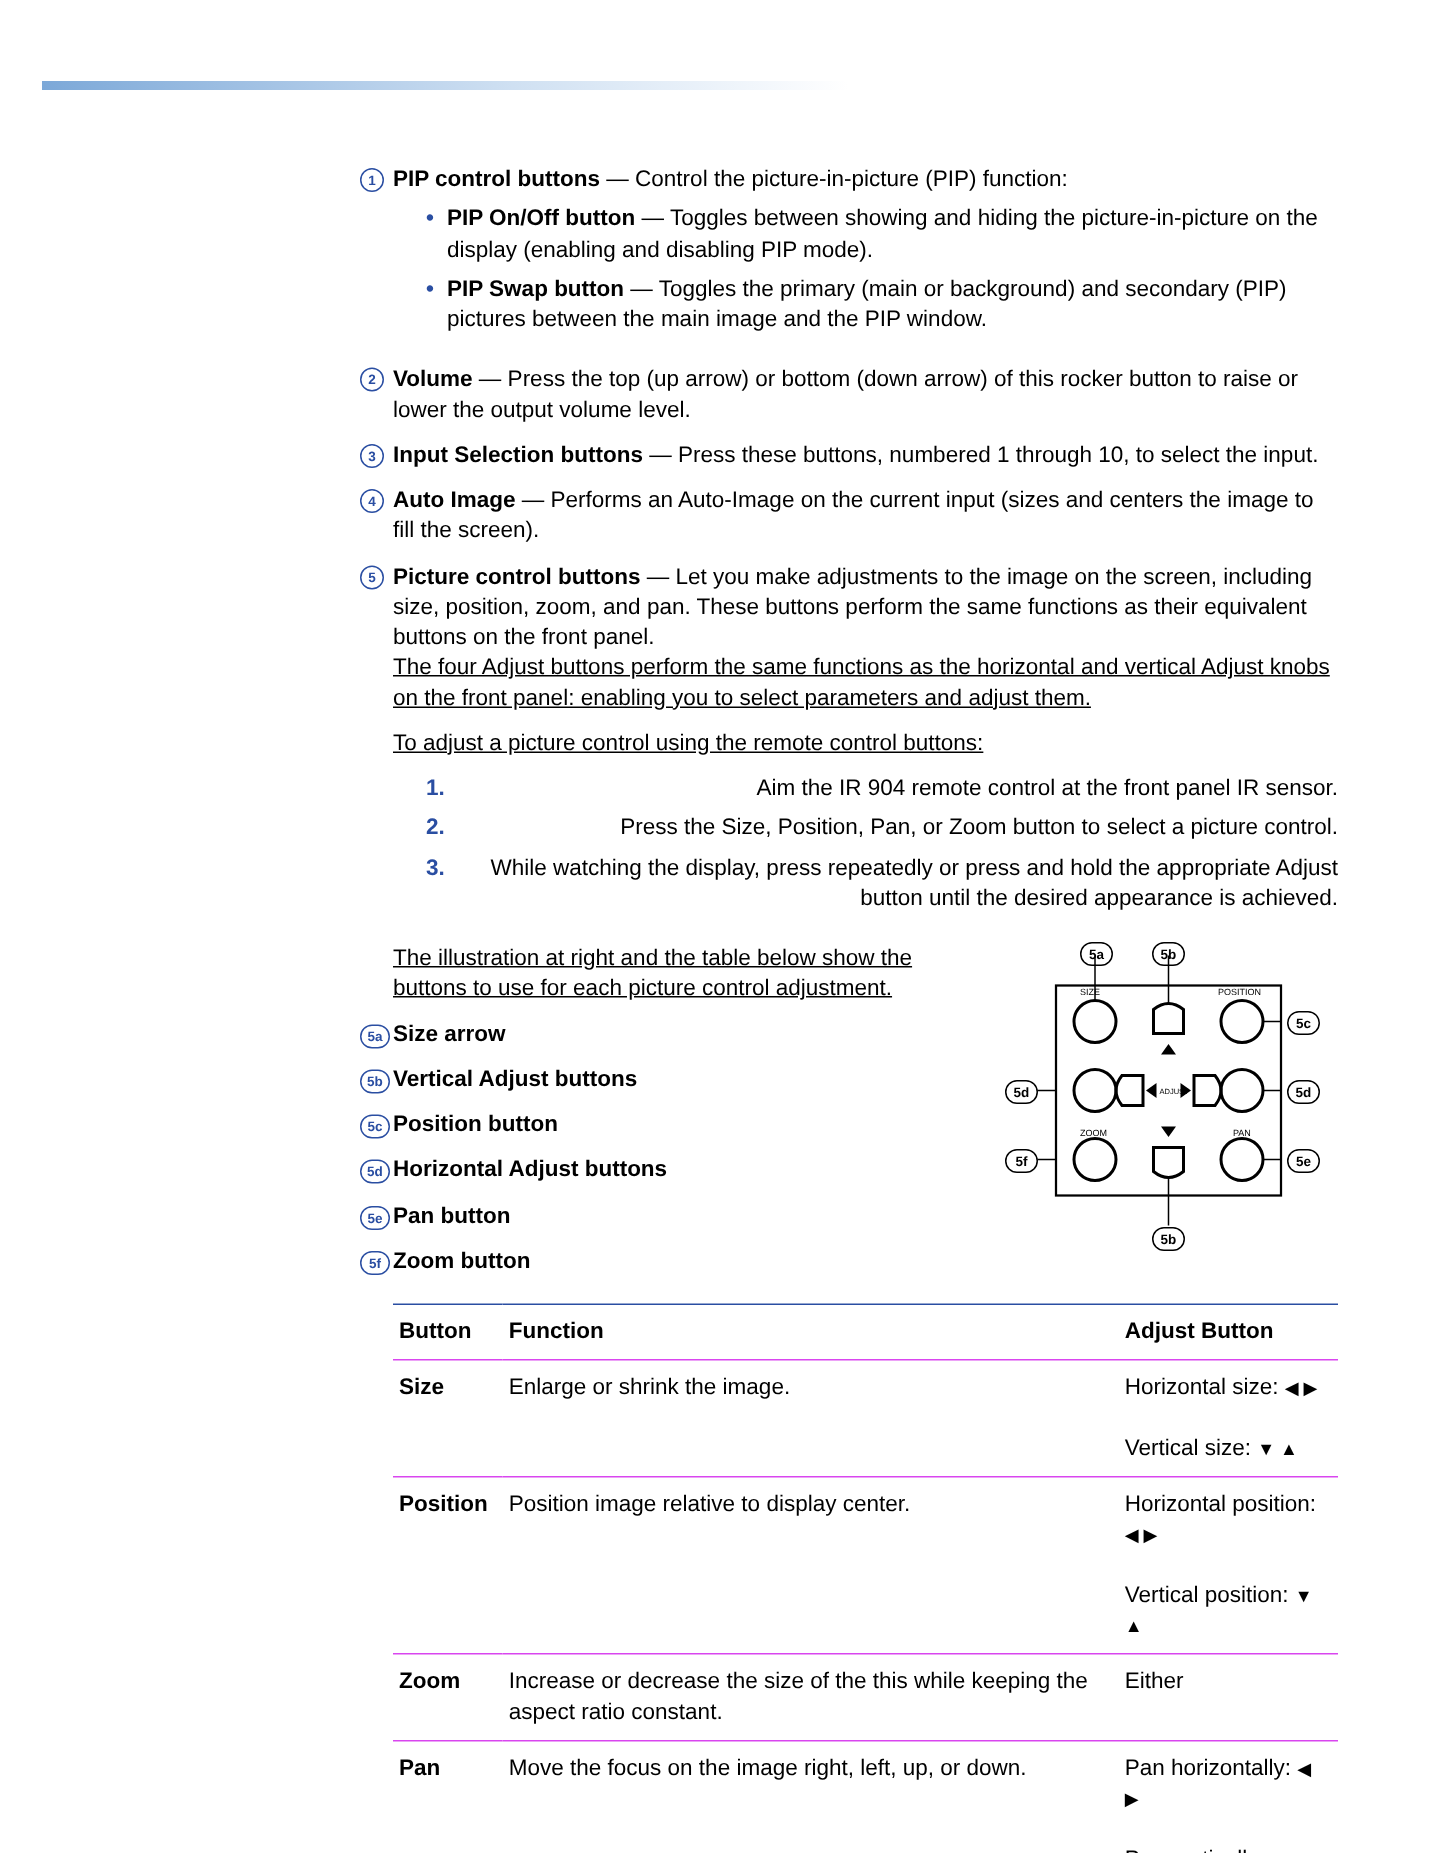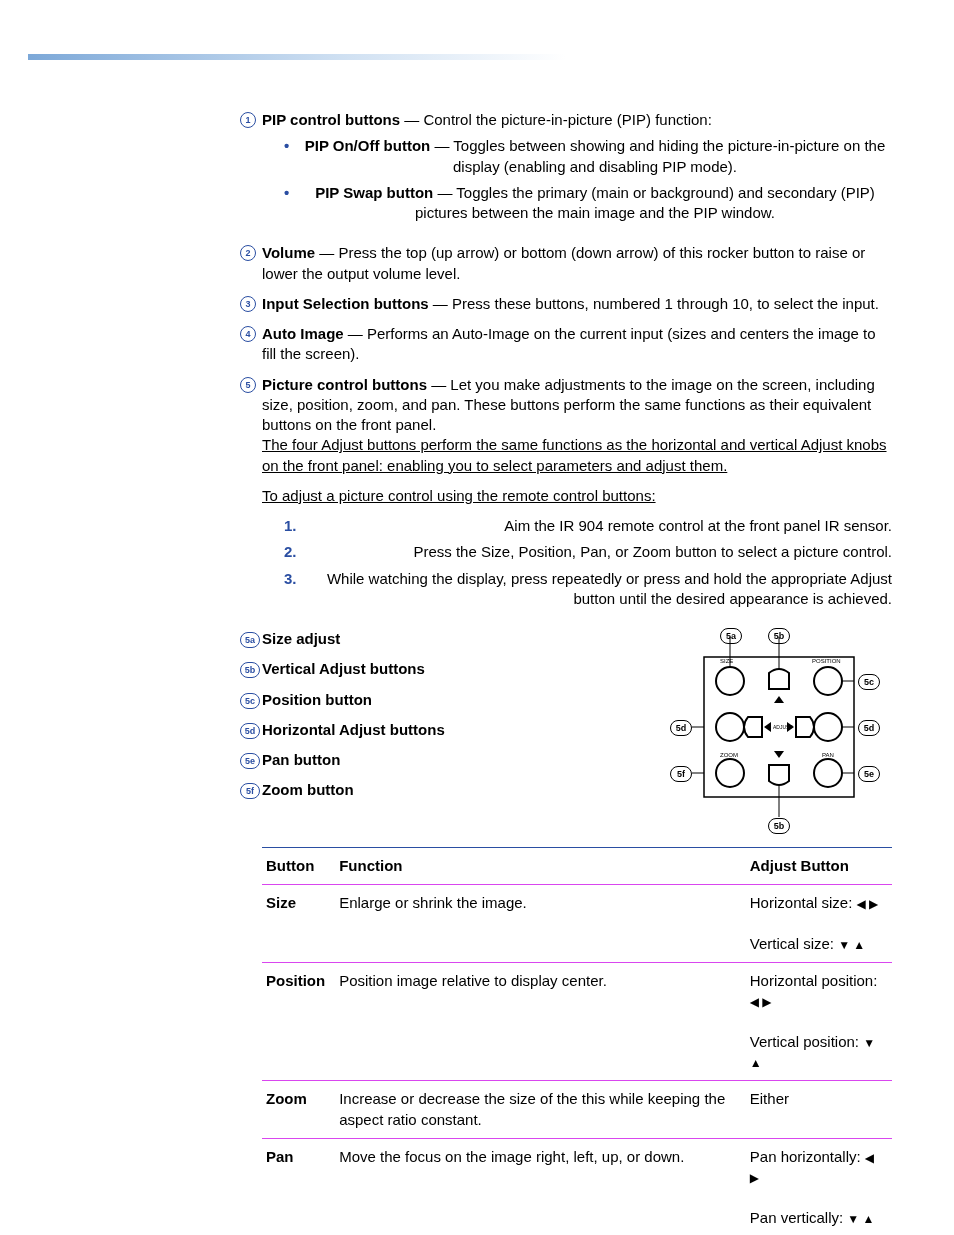--- a/index.html
+++ b/index.html
@@ -5,21 +5,21 @@
   html,body{margin:0;padding:0;background:#fff;font-family:"Segoe UI",Arial,sans-serif;color:#000;}
   .page{width:954px;height:1235px;position:relative;box-sizing:border-box;}
   .topbar{height:6px;background:linear-gradient(to right,#7ca8d8,#cfe0f2 35%,#fff 60%);margin:54px 0 0 28px;width:896px;}
   .content{margin:50px 62px 0 262px;font-size:15px;line-height:1.35;}
   .callout{display:flex;align-items:flex-start;margin:0 0 10px -22px;}
   .num{flex:0 0 22px;font-size:13px;text-align:left;}
   .circ{display:inline-block;border:1.5px solid #2a4ea2;border-radius:50%;width:14px;height:14px;line-height:14px;text-align:center;font-size:9px;color:#2a4ea2;font-weight:bold;font-family:Arial,sans-serif;}
   .circ-sub{display:inline-block;border:1.5px solid #2a4ea2;border-radius:8px;min-width:16px;height:14px;line-height:14px;padding:0 1px;text-align:center;font-size:9px;color:#2a4ea2;font-weight:bold;font-family:Arial,sans-serif;}
   .body{flex:1;}
   .body b{font-weight:700;}
-  ul.sub{margin:6px 0 10px 22px;padding:0;list-style:none;text-align:center;}
+  ul.sub{margin:6px 0 10px 22px;padding:0;list-style:none;}
   ul.sub li{position:relative;padding-left:14px;margin-bottom:6px;}
   ul.sub li::before{content:"•";position:absolute;left:0;color:#2a4ea2;font-weight:bold;}
   .para{margin:0 0 10px 0;text-decoration:underline;}
   ol.steps{margin:6px 0 10px 22px;padding:0;list-style:none;counter-reset:st;text-align:right;}
   ol.steps li{position:relative;padding-left:20px;margin-bottom:6px;counter-increment:st;}
   ol.steps li::before{content:counter(st)".";position:absolute;left:0;color:#2a4ea2;font-weight:bold;}
   .twocol{display:flex;gap:20px;margin-top:6px;}
   .leftcol{flex:1;}
   .subcallout{display:flex;align-items:center;margin:0 0 10px -22px;}
   .diag{flex:0 0 230px;position:relative;height:210px;}
@@ -72,23 +72,24 @@
         <ol class="steps">
           <li>Aim the IR 904 remote control at the front panel IR sensor.</li>
           <li>Press the Size, Position, Pan, or Zoom button to select a picture control.</li>
           <li>While watching the display, press repeatedly or press and hold the appropriate Adjust button until the desired appearance is achieved.</li>
         </ol>
       </div>
     </div>
 
     <div class="twocol">
       <div class="leftcol">
+        <p class="para">The illustration at right and the table below show the buttons to use for each picture control adjustment.</p>
         <div class="subcallout">
             <span class="num"><span class="circ-sub">5a</span></span>
-            <b>Size adjust</b>
+            <b>Size arrow</b>
           </div>
         <div class="subcallout">
             <span class="num"><span class="circ-sub">5b</span></span>
             <b>Vertical Adjust buttons</b>
           </div>
         <div class="subcallout">
             <span class="num"><span class="circ-sub">5c</span></span>
             <b>Position button</b>
           </div>
         <div class="subcallout">

